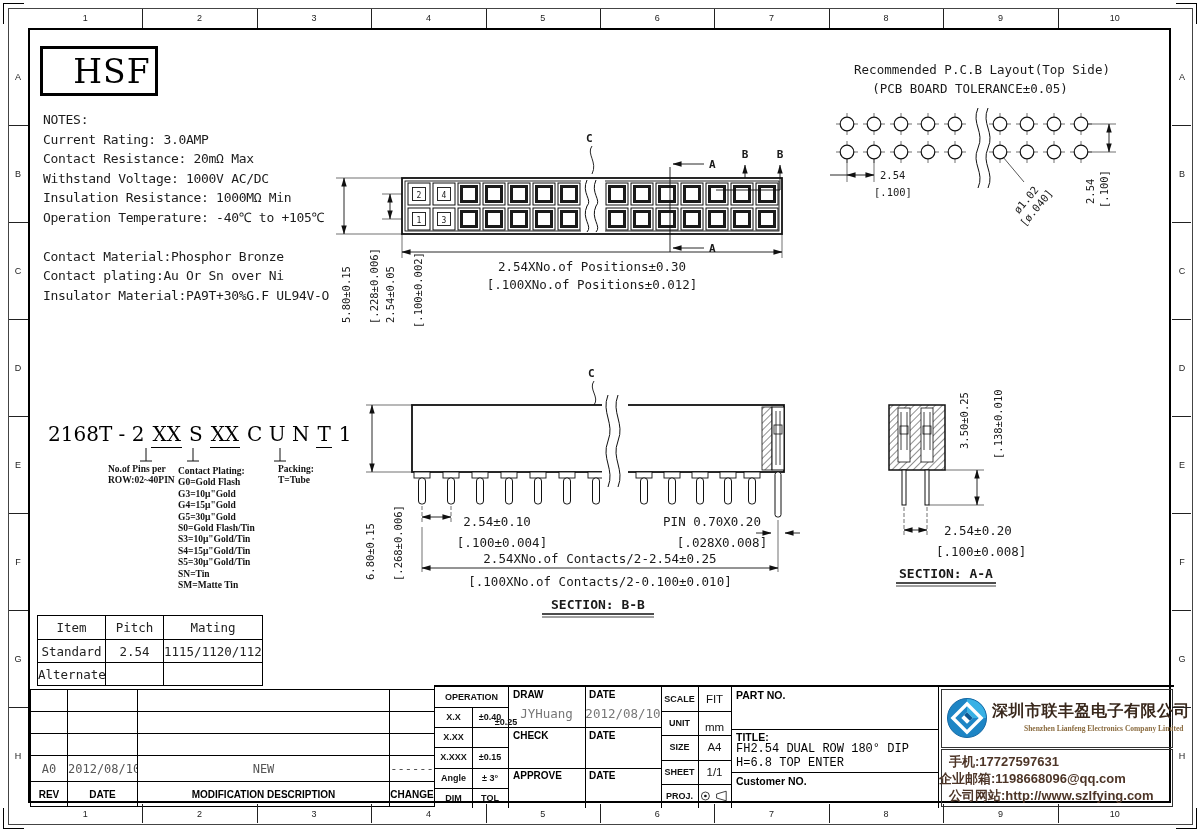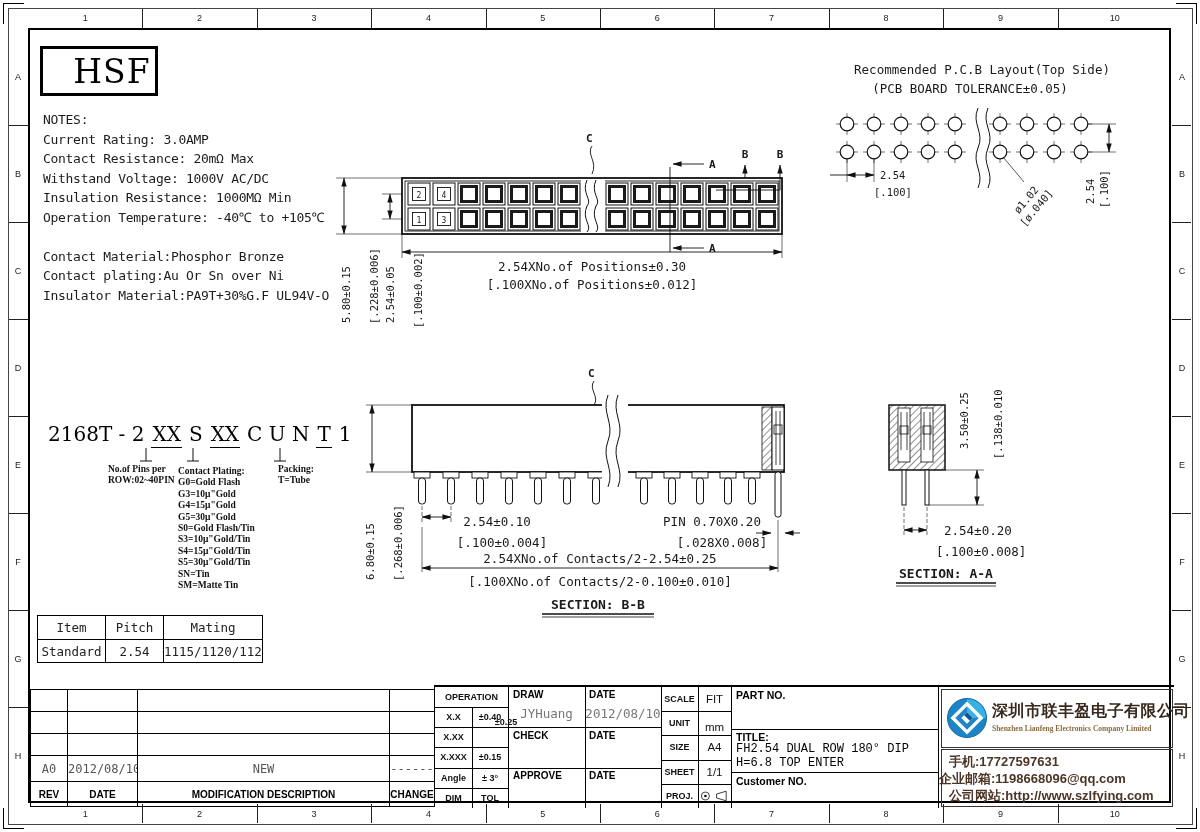--- a/index.html
+++ b/index.html
@@ -39,21 +39,21 @@
   .tblock .vline,.tblock .hline{position:absolute;background:#000;}
   .lbl{position:absolute;font:700 10px "Liberation Sans",sans-serif;color:#000;white-space:nowrap;}
   .cell{position:absolute;display:flex;align-items:center;justify-content:center;white-space:nowrap;}
   .tolf{font:700 9px "Liberation Sans",sans-serif;}
   .valgray{font:12.5px "DejaVu Sans Mono",monospace;color:#777;}
   .scaleval{font:11.5px "Liberation Sans",sans-serif;}
   .monoval{font:13.5px "Liberation Mono",monospace;letter-spacing:.5px;}
   .titleline{position:absolute;font:12px "Liberation Mono",monospace;color:#000;white-space:nowrap;}
   .cbox{position:absolute;border:1px solid #333;}
   .cname-cn{position:absolute;font:700 16px "Liberation Sans",sans-serif;letter-spacing:.5px;color:#39281c;white-space:nowrap;}
-  .cname-en{position:absolute;font:700 7.5px "Liberation Serif",serif;color:#8a6b3f;white-space:nowrap;}
+  .cname-en{position:absolute;font:700 7.5px "Liberation Serif",serif;color:#8a6b3f;white-space:nowrap;margin-left:32px;}
   .contact{position:absolute;font:700 13px "Liberation Sans",sans-serif;color:#4d3527;white-space:nowrap;}
   svg text{font-family:"DejaVu Sans Mono",monospace;fill:#1a1a1a;}
   svg .t10{font-size:10.5px;}
   svg .t12{font-size:12.5px;}
   svg .mk{font-size:11px;font-weight:700;}
   svg .sect{font-size:13px;font-weight:700;}
 </style>
 </head>
 <body>
 
@@ -431,20 +431,25 @@
       <tbody>
           <tr style="height:24px">
         <th>Item</th>
         <th>Pitch</th>
         <th>Mating</th>
       </tr>
       <tr style="height:23px">
         <td>Standard</td>
         <td>2.54</td>
         <td>1115/1120/1125</td>
+      </tr>
+      <tr style="height:23px">
+        <td>Alternate</td>
+        <td></td>
+        <td></td>
       </tr>
     </tbody>
       </table>
 
     <table class="dtable revision">
       <colgroup>
           <col style="width:37px">
           <col style="width:70px">
           <col style="width:252px">
           <col style="width:45px">

